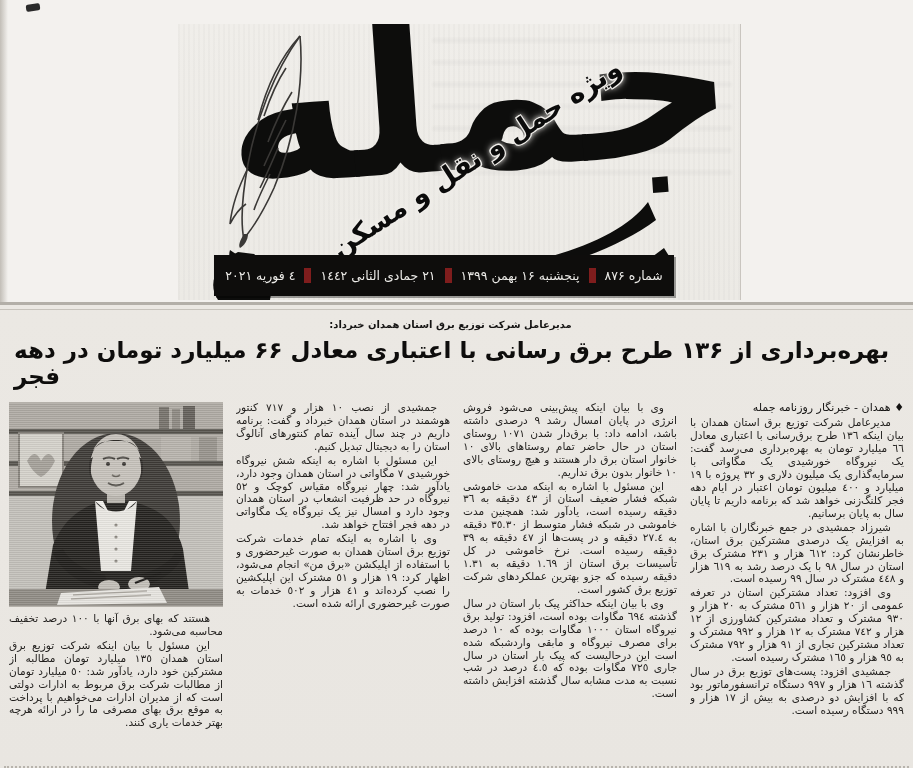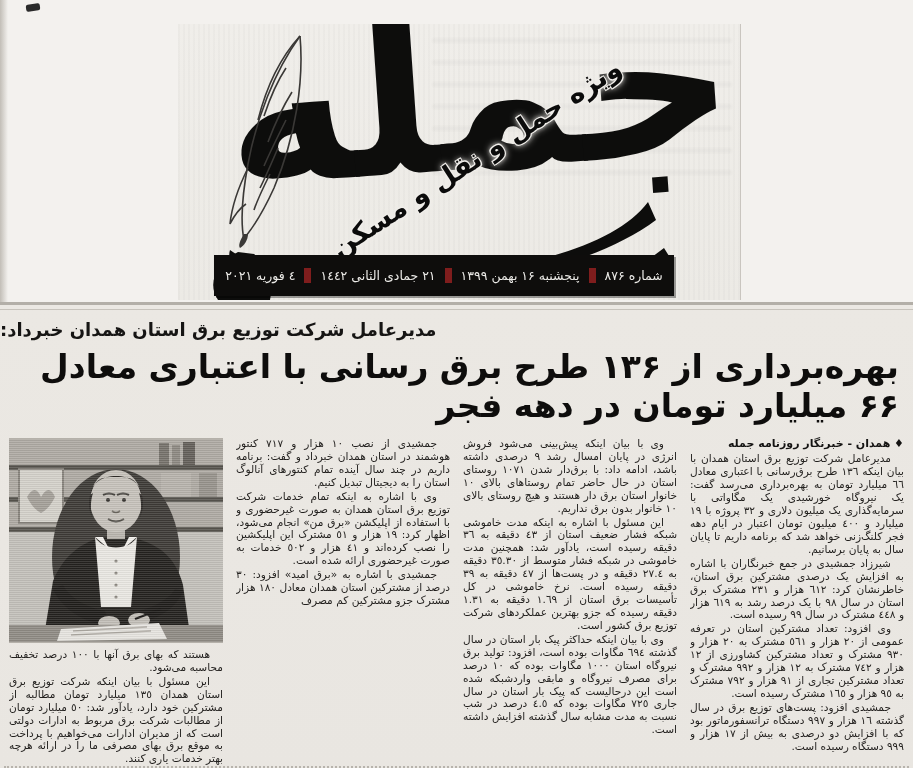--- a/index.html
+++ b/index.html
@@ -35,29 +35,29 @@
   .dl-item{color:#ecebe8;font-size:12.5px;white-space:nowrap;padding:0 9px;direction:rtl;}
   .dl-item + .dl-item{border-right:7px solid #7f1d1d;}
 
   
   .article{position:absolute;left:0;top:302px;width:913px;height:466px;
     background:linear-gradient(#ebe8e3,#e9e6e1);
     border-top:3px solid #b3afa8;}
   .article::before{content:"";position:absolute;left:0;top:4px;width:100%;height:1px;
     background:#c7c3bc;}
   .bottom-rule{position:absolute;left:4px;right:4px;bottom:3px;border-top:2px dotted #b7b3ac;}
-  .kicker{direction:rtl;text-align:left;font-weight:bold;font-size:18px;color:#161514;
+  .kicker{direction:rtl;text-align:center;font-weight:bold;font-size:10px;color:#161514;
     padding:14px 12px 0 0;}
-  .headline{direction:rtl;text-align:right;font-weight:bold;font-size:33px;color:#0e0d0c;
+  .headline{direction:rtl;text-align:left;font-weight:bold;font-size:23px;color:#0e0d0c;
     padding:7px 14px 0 14px;letter-spacing:-.5px;}
   .cols{direction:rtl;display:flex;gap:13px;padding:12px 9px 0 9px;}
   .col{flex:1 1 0;min-width:0;direction:rtl;text-align:justify;text-align-last:right;
     font-size:10.6px;line-height:1.22;color:#211f1d;height:395px;overflow:hidden;}
   .para{margin:0 0 1px 0;text-indent:13px;}
-  .byline{font-weight:bold;font-size:11px;margin:0 0 2px 0;color:#141312;}
+  .byline{font-weight:normal;font-size:11px;margin:0 0 2px 0;color:#141312;}
   .photo-frame{width:100%;height:203px;margin:2px 0 6px 0;background:#cac7c1;
     box-shadow:0 0 0 1px #b5b1aa;position:relative;overflow:hidden;}
   .photo-frame svg{display:block;width:100%;height:100%;}
   .halftone{position:absolute;inset:0;
     background:repeating-linear-gradient(0deg,rgba(255,255,255,.12) 0 1px,rgba(0,0,0,.05) 1px 2px);
     pointer-events:none;}
 </style>
 </head>
 <body>
 
@@ -128,22 +128,22 @@
         <div>
             <p class="para">وی با بیان اینکه پیش‌بینی می‌شود فروش انرژی در پایان امسال رشد ٩ درصدی داشته باشد، ادامه داد: با برق‌دار شدن ١٠٧١ روستای استان در حال حاضر تمام روستاهای بالای ١٠ خانوار استان برق دار هستند و هیچ روستای بالای ١٠ خانوار بدون برق نداریم.</p>
             <p class="para">این مسئول با اشاره به اینکه مدت خاموشی شبکه فشار ضعیف استان از ٤٣ دقیقه به ٣٦ دقیقه رسیده است، یادآور شد: همچنین مدت خاموشی در شبکه فشار متوسط از ٣٥.٣٠ دقیقه به ٢٧.٤ دقیقه و در پست‌ها از ٤٧ دقیقه به ٣٩ دقیقه رسیده است. نرخ خاموشی در کل تأسیسات برق استان از ١.٦٩ دقیقه به ١.٣١ دقیقه رسیده که جزو بهترین عملکردهای شرکت توزیع برق کشور است.</p>
             <p class="para">وی با بیان اینکه حداکثر پیک بار استان در سال گذشته ٦٩٤ مگاوات بوده است، افزود: تولید برق نیروگاه استان ١٠٠٠ مگاوات بوده که ١٠ درصد برای مصرف نیروگاه و مابقی واردشبکه شده است این درحالیست که پیک بار استان در سال جاری ٧٢٥ مگاوات بوده که ٤.٥ درصد در شب نسبت به مدت مشابه سال گذشته افزایش داشته است.</p>
           </div>
       </div>
 
       <div class="col">
         <div>
             <p class="para">جمشیدی از نصب ١٠ هزار و ٧١٧ کنتور هوشمند در استان همدان خبرداد و گفت: برنامه داریم در چند سال آینده تمام کنتورهای آنالوگ استان را به دیجیتال تبدیل کنیم.</p>
+            <p class="para">این مسئول با اشاره به اینکه شش نیروگاه خورشیدی ٧ مگاواتی در استان همدان وجود دارد، یادآور شد: چهار نیروگاه مقیاس کوچک و ٥٢ نیروگاه در حد ظرفیت انشعاب در استان همدان وجود دارد و امسال نیز یک نیروگاه یک مگاواتی در دهه فجر افتتاح خواهد شد.</p>
             <p class="para">وی با اشاره به اینکه تمام خدمات شرکت توزیع برق استان همدان به صورت غیرحضوری و با استفاده از اپلیکشن «برق من» انجام می‌شود، اظهار کرد: ١٩ هزار و ٥١ مشترک این اپلیکشین را نصب کرده‌اند و ٤١ هزار و ٥٠٢ خدمات به صورت غیرحضوری ارائه شده است.</p>
-            <p class="para">جمشیدی با اشاره به «برق امید» افزود: ٣٠ درصد از مشترکین استان همدان معادل ١٨٠ هزار مشترک جزو مشترکین کم مصرف</p>
           </div>
       </div>
 
       <div class="col">
         <div class="photo-frame">
           <svg viewBox="0 0 214 203" preserveAspectRatio="none">
             <rect x="0" y="0" width="214" height="203" fill="#c3c0ba"></rect>
 
             <rect x="0" y="0" width="214" height="92" fill="#aeaaa3"></rect>
             <rect x="0" y="26" width="214" height="5" fill="#57544e"></rect>

